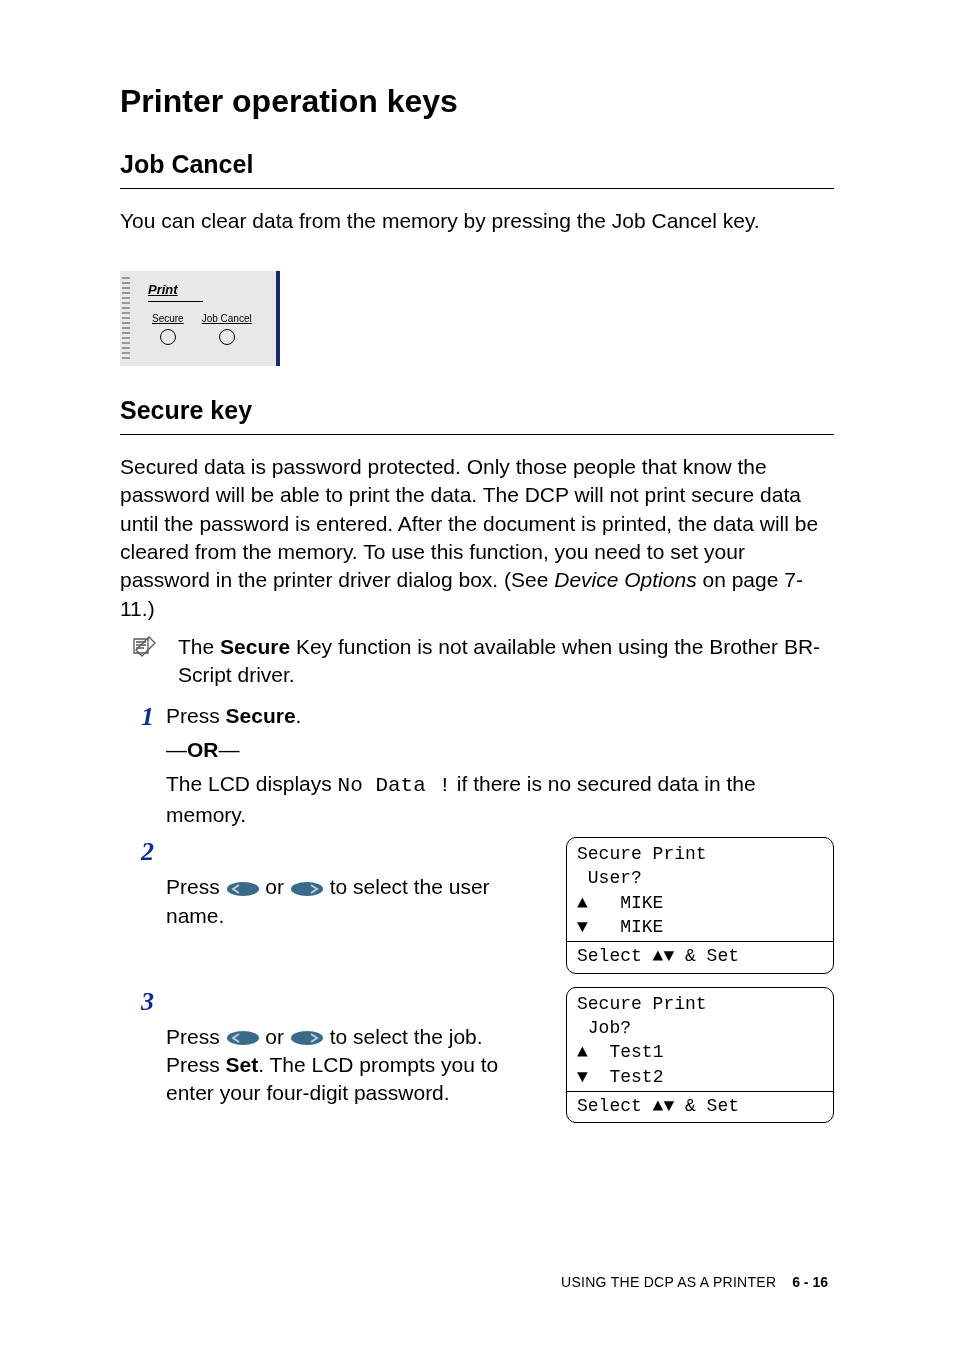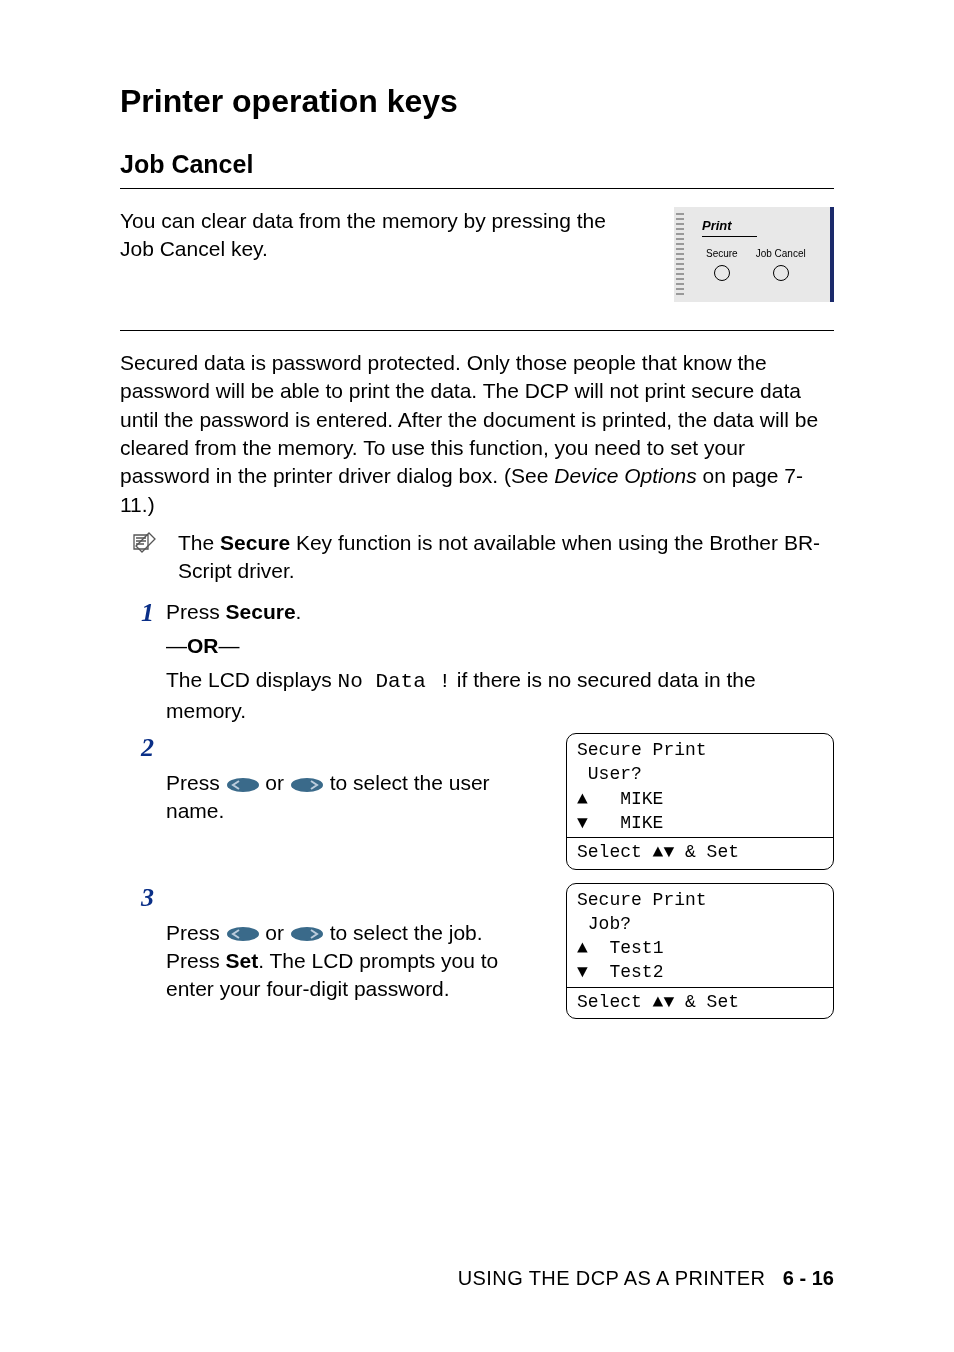--- a/index.html
+++ b/index.html
@@ -26,29 +26,31 @@
   }
   .rule {
     border: none;
     border-top: 1px solid #000;
     margin-bottom: 18px;
   }
   .row {
     display: flex;
     gap: 30px;
     align-items: flex-start;
+    flex-direction: column;
   }
   .row .text { flex: 1; }
   .print-panel {
     width: 160px;
     height: 95px;
     background: #e8e8e8;
     border-right: 4px solid #1b2a6b;
     position: relative;
     padding: 10px;
+    text-decoration: underline;
   }
   .print-panel .binder {
     position: absolute;
     left: 2px; top: 6px; bottom: 6px; width: 8px;
     background: repeating-linear-gradient(to bottom, #999 0, #999 2px, #e8e8e8 2px, #e8e8e8 5px);
   }
   .print-panel .title {
     font-family: Arial, sans-serif;
     font-size: 13px;
     font-weight: bold;
@@ -137,22 +139,22 @@
   .arrow-up::before { content: "▲"; }
   .arrow-down::before { content: "▼"; }
   .arrow-oval {
     display: inline-block;
     width: 34px; height: 16px;
     vertical-align: middle;
   }
   .footer-page {
     position: absolute;
     bottom: 60px;
-    right: 120px;
-    font-size: 20px;
+    right: 126px;
+    font-size: 14px;
   }
   .footer-page .fp-text { letter-spacing: 0.02em; }
   .footer-page .fp-num { font-weight: bold; margin-left: 12px; }
   b { font-weight: bold; }
 </style>
 </head>
 <body>
 
 <h1 class="h1">Printer operation keys</h1>
 
@@ -173,20 +175,21 @@
       </div>
       <div class="btn">
         <span>Job Cancel</span>
         <div class="circle"></div>
       </div>
     </div>
   </div>
 </div>
 
 <div class="section2">
+  <h2 class="h2">Secure key</h2>
   <hr class="rule">
 
   <p class="para">
     <span>Secured data is password protected. Only those people that know the password will be able to print the data. The DCP will not print secure data until the password is entered. After the document is printed, the data will be cleared from the memory. To use this function, you need to set your password in the printer driver dialog box. (See </span><span class="italic">Device Options</span><span> on page 7-11.)</span>
   </p>
 
   <div class="note-row">
     <svg class="note-icon" width="28" height="28" viewBox="0 0 28 28">
       <path d="M4 6 L18 6 L18 20 L4 20 Z M6 9 L16 9 M6 12 L16 12 M6 15 L14 15" fill="none" stroke="#555" stroke-width="1.3"></path>
       <path d="M19 4 L25 10 L12 23 L6 17 Z" fill="none" stroke="#555" stroke-width="1.3"></path>

